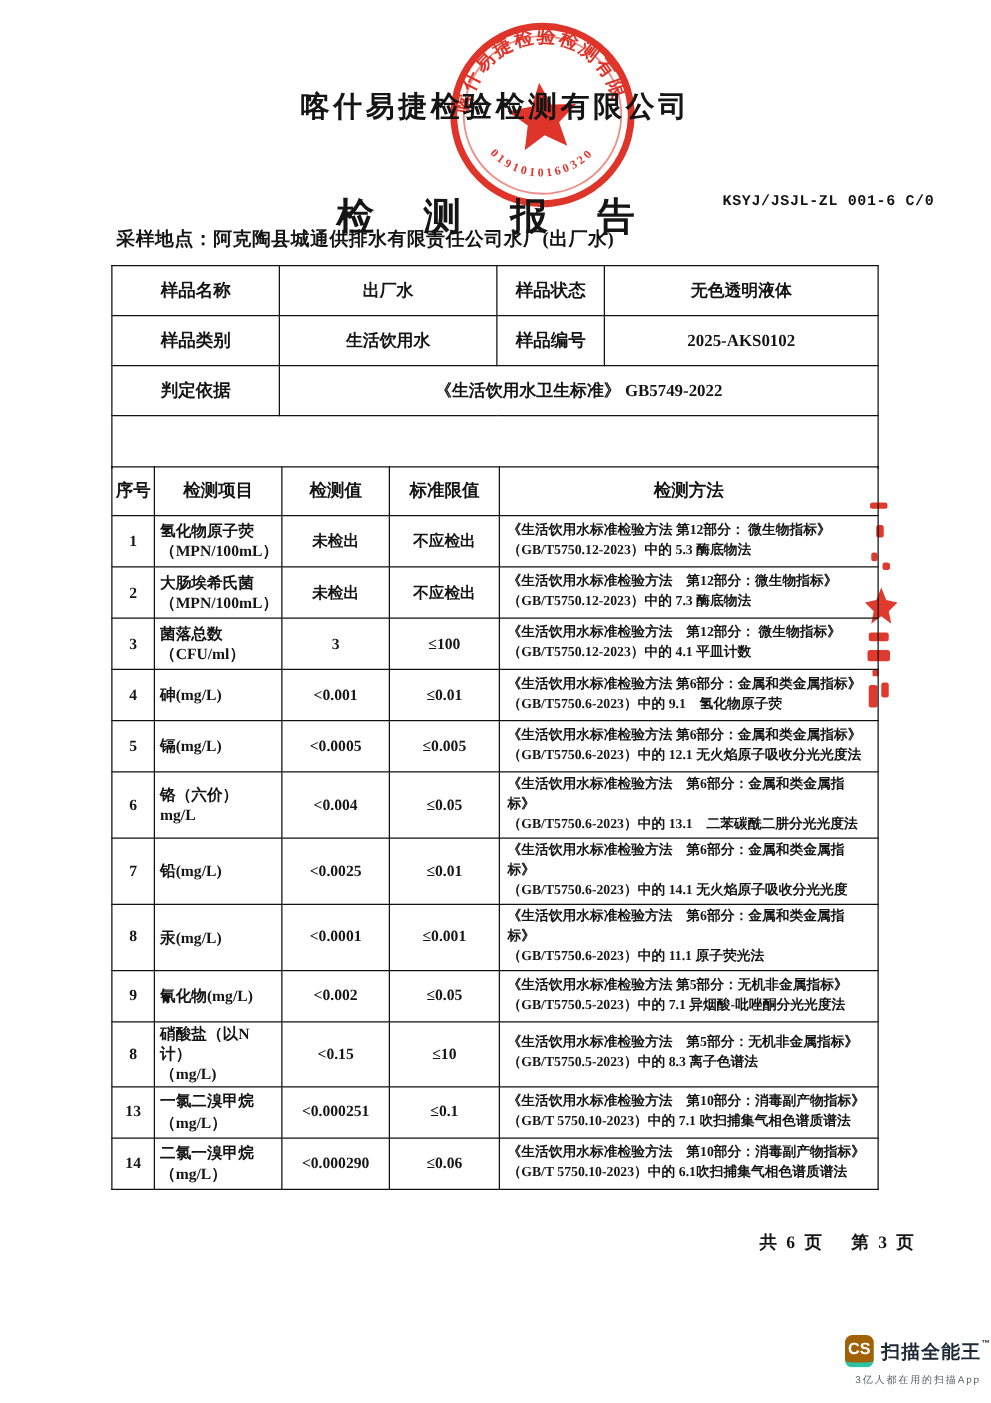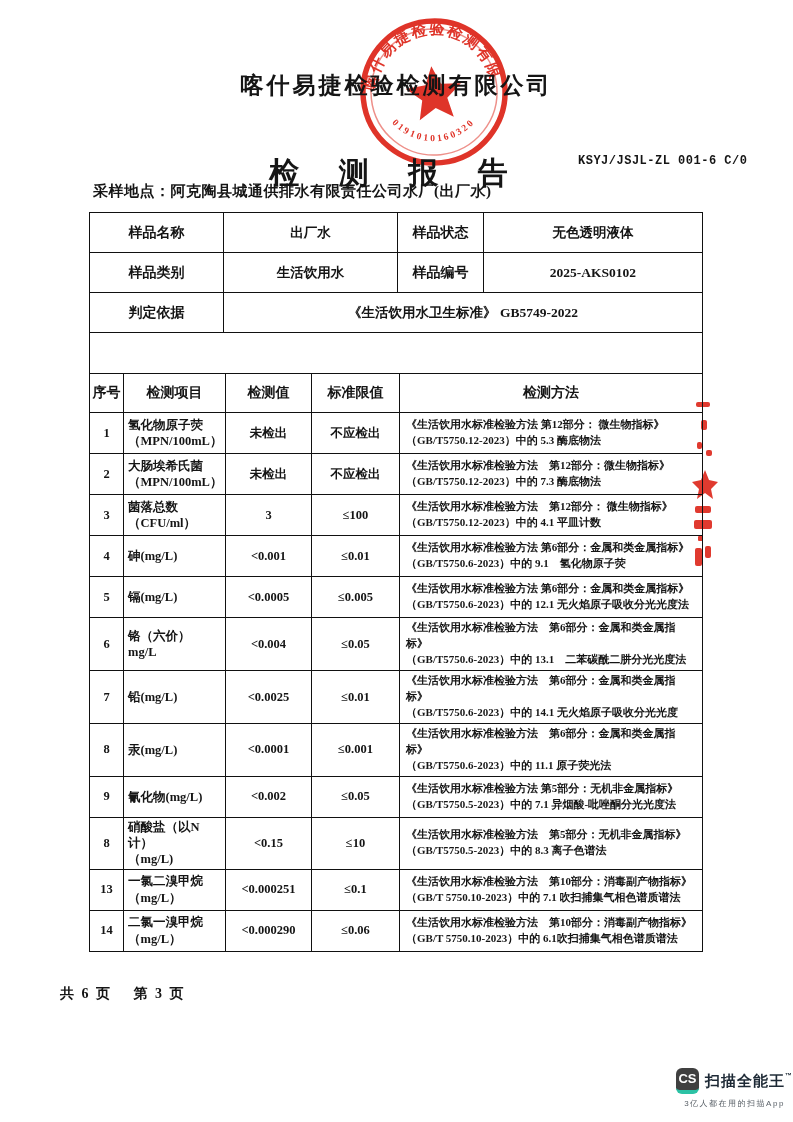--- a/index.html
+++ b/index.html
@@ -46,28 +46,28 @@
   .results-table th{height:36px;text-align:center;font-size:14px;}
   .results-table td{height:36px;font-size:12.5px;text-align:center;padding:1px 2px;}
   .results-table td.col-item{
     text-align:left;padding-left:4px;white-space:pre-line;line-height:1.3;font-size:12.5px;
   }
   .results-table td.col-method{
     text-align:left;padding:2px 6px;white-space:pre-line;line-height:1.45;font-size:11px;
   }
   
   .page-footer{
-    position:absolute;top:985px;left:0;width:613px;margin-left:60px;text-align:left;
+    position:absolute;top:985px;left:0;width:613px;margin-left:120px;text-align:right;
     font-size:14px;font-weight:bold;letter-spacing:2px;
   }
   
   .scan-brand{position:absolute;left:676px;top:1068px;width:117px;}
   .scan-row{display:flex;align-items:center;gap:6px;}
   .cs-badge{
-    width:26px;height:26px;border-radius:6px;background:#404040;
+    width:26px;height:26px;border-radius:6px;background:#a16207;
     border-bottom:4px solid #2cc2a5;box-sizing:border-box;
     color:#fff;font-size:13px;font-weight:bold;text-align:center;line-height:22px;
     font-family:"Liberation Sans","DejaVu Sans",sans-serif;
   }
   .scan-title{
     font-size:15px;font-weight:bold;color:#1d2935;letter-spacing:1px;white-space:nowrap;
     font-family:"Liberation Sans","DejaVu Sans",sans-serif;
   }
   .scan-tm{font-size:7px;vertical-align:top;}
   .scan-tagline{

